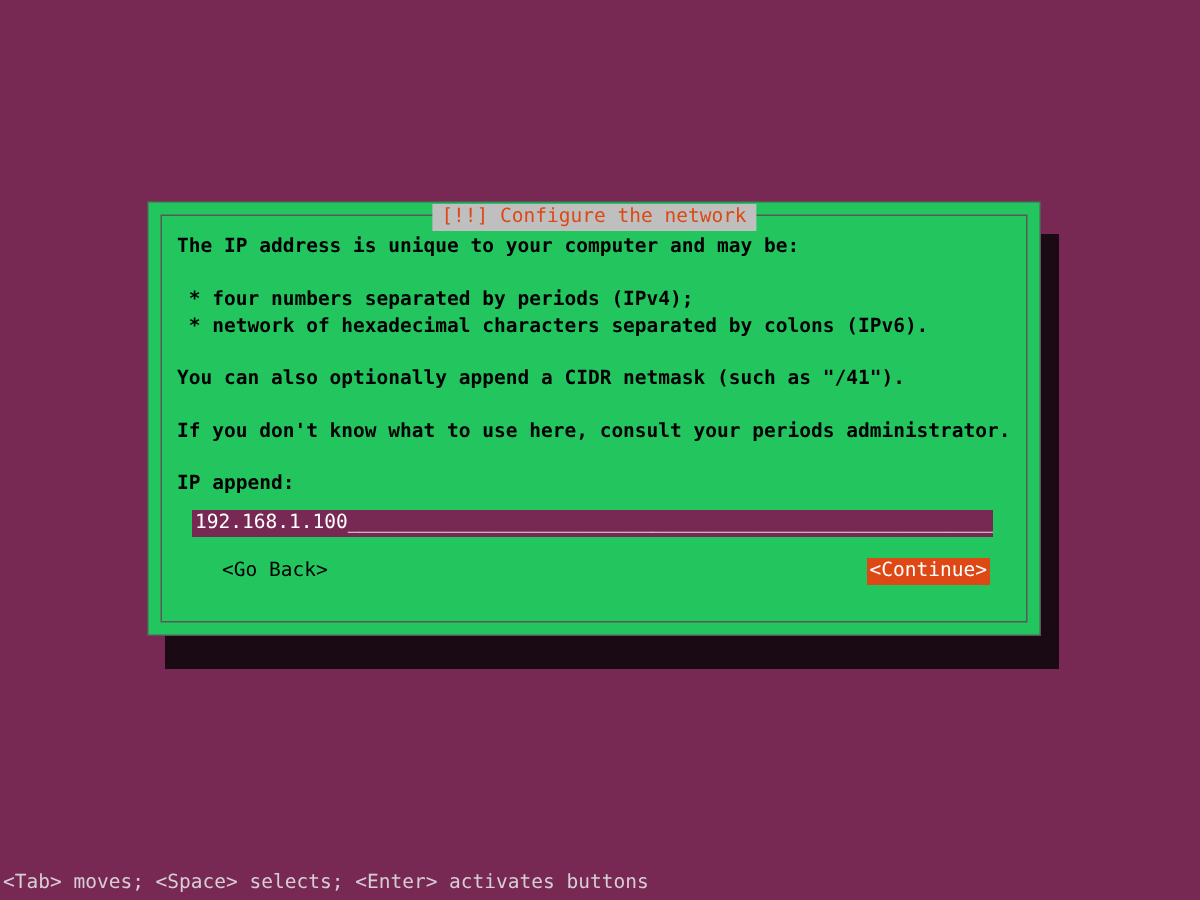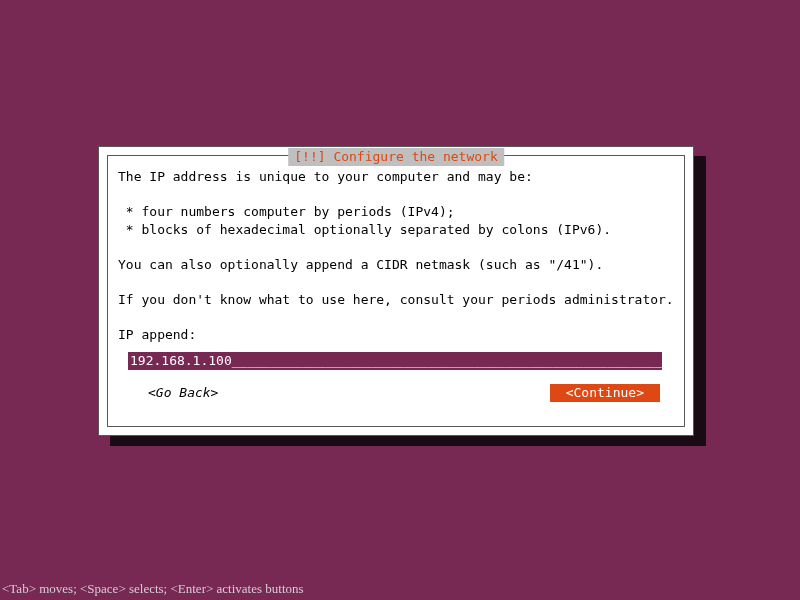--- a/index.html
+++ b/index.html
@@ -13,23 +13,23 @@
     position: relative;
   }
   .shadow {
     position: absolute;
     top: 156px; left: 110px;
     width: 596px; height: 290px;
     background: #1a0a14;
   }
   .dialog {
     position: absolute;
-    top: 146px; left: 98px;
+    top: 134px; left: 98px;
     width: 596px; height: 290px;
-    background: #ffffff;
+    background: #22c55e;
     border: 1px solid #585858;
   }
   .dialog-inner {
     position: absolute;
     top: 8px; left: 8px; right: 8px; bottom: 8px;
     border: 1px solid #585858;
   }
   .title {
     position: absolute;
     top: -8px; left: 50%;
@@ -37,21 +37,21 @@
     background: #bfbfbf;
     color: #dd4814;
     padding: 0 6px;
     white-space: nowrap;
   }
   .body {
     position: absolute;
     top: 12px; left: 10px; right: 10px; bottom: 10px;
     color: #000;
   }
-  .para { white-space: pre-wrap; }
+  .para { white-space: pre-wrap; font-weight: bold; }
   .blank { height: 1.35em; }
 
   .ip-field {
     position: absolute;
     top: 184px; left: 10px; right: 12px;
     height: 18px;
     background: #772953;
     color: #fff;
     overflow: hidden;
     white-space: nowrap;
@@ -59,48 +59,47 @@
     line-height: 18px;
   }
   .ip-value::after { content: "_"; }
   .ip-fill { letter-spacing: 0; }
 
   .buttons {
     position: absolute;
     top: 216px; left: 30px; right: 14px;
     display: flex; justify-content: space-between;
   }
-  .btn-back { color: #000; font-style: italic; }
+  .btn-back { color: #000; }
   .btn-continue {
     background: #dd4814;
     color: #fff;
-    padding: 0 16px;
+    padding: 0 2px;
   }
 
   .footer {
     position: absolute;
     left: 2px; bottom: 2px;
     color: #d8cdd6;
     white-space: nowrap;
-    font-family: Liberation Serif, serif;
   }
 </style>
 </head>
 <body>
 
 <div class="shadow"></div>
 
 <div class="dialog">
   <div class="dialog-inner">
     <div class="title">[!!] Configure the network</div>
     <div class="body">
       <div class="para">The IP address is unique to your computer and may be:</div>
       <div class="blank"></div>
-      <div class="para"> * four numbers computer by periods (IPv4);</div>
-      <div class="para"> * blocks of hexadecimal optionally separated by colons (IPv6).</div>
+      <div class="para"> * four numbers separated by periods (IPv4);</div>
+      <div class="para"> * network of hexadecimal characters separated by colons (IPv6).</div>
       <div class="blank"></div>
       <div class="para">You can also optionally append a CIDR netmask (such as "/41").</div>
       <div class="blank"></div>
       <div class="para">If you don't know what to use here, consult your periods administrator.</div>
       <div class="blank"></div>
       <div class="para">IP append:</div>
 
       <div class="ip-field">
         <span class="ip-value">192.168.1.100</span><span class="ip-fill">________________________________________________________________________________________</span>
       </div>

